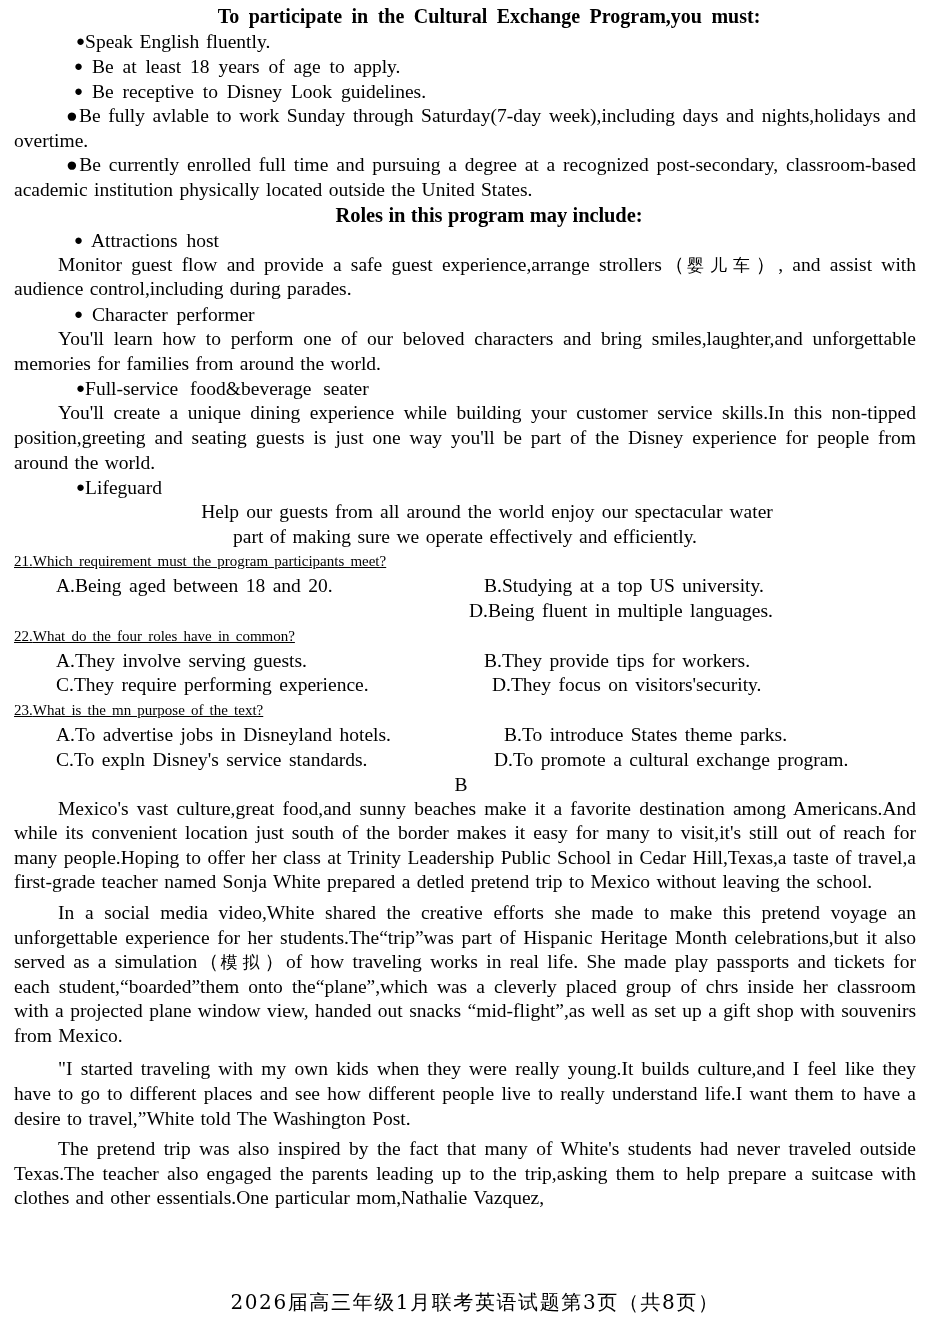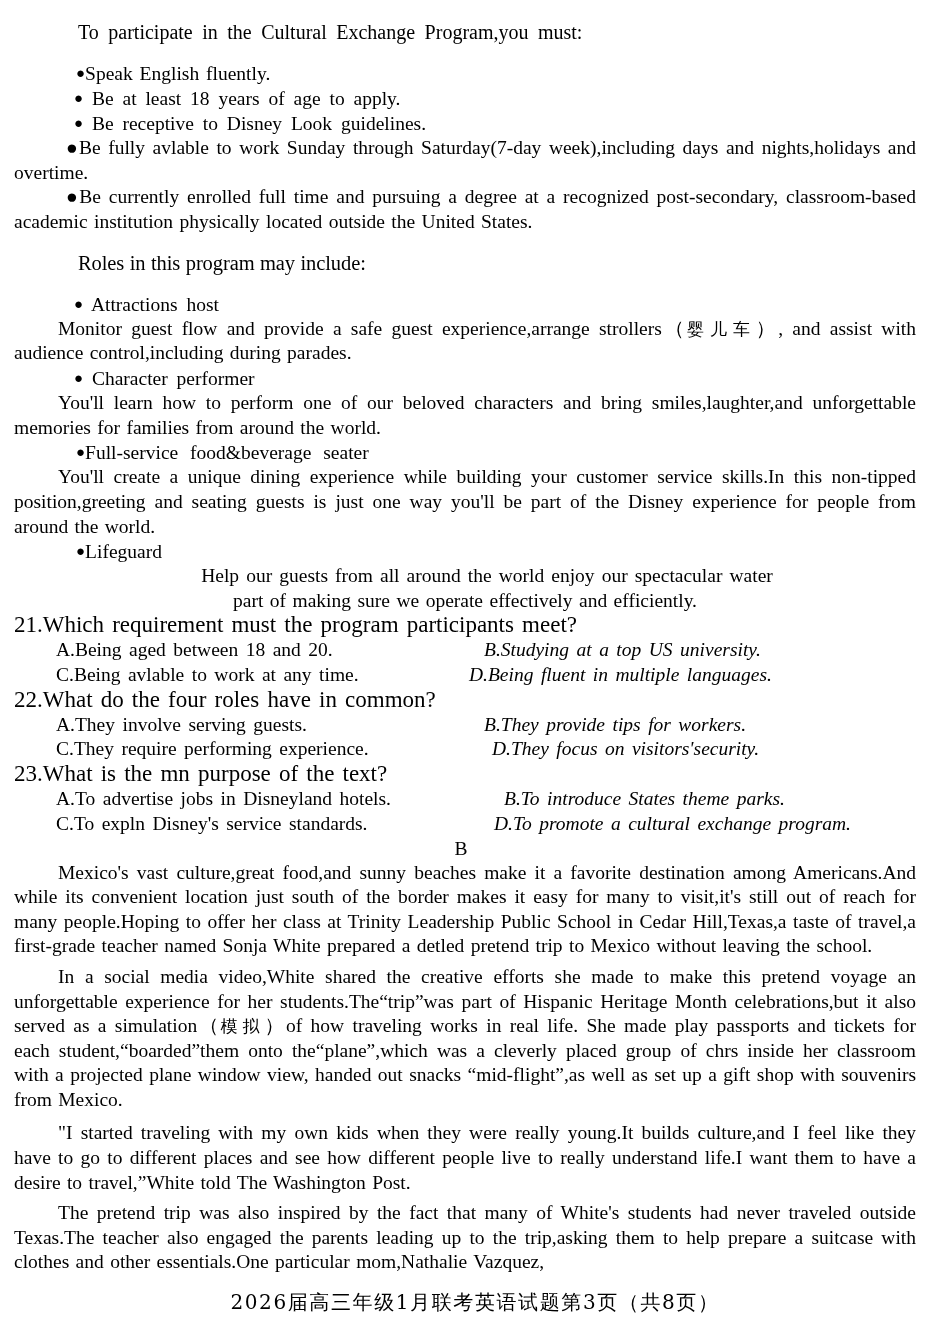--- a/index.html
+++ b/index.html
@@ -40,25 +40,26 @@
     word-spacing: 2.2px;
   }
   .indent {
     text-indent: 44px;
   }
 
   
   .heading {
     font-size: 20px;
     line-height: 25px;
-    font-weight: normal;
-    margin: 16px;
+    font-weight: bold;
+    margin: 0;
     padding-left: 48px;
     word-spacing: 4.5px;
     white-space: nowrap;
+    text-align: center;
   }
   .heading.tight {
     word-spacing: 0.5px;
     letter-spacing: -0.1px;
     padding-left: 48px;
     font-size: 20.5px;
   }
 
   
   .bullet {
@@ -79,43 +80,43 @@
   }
   .bullet-hang {
     padding-left: 0;
     text-indent: 52px;
     white-space: normal;
     text-align: justify;
   }
 
   
   .question {
-    font-size: 23px;
+    font-size: 15px;
     line-height: 24.8px;
     margin: 0;
     word-spacing: 2.4px;
     white-space: nowrap;
+    text-decoration: underline;
   }
   .optrow {
     font-size: 19.5px;
     line-height: 24.8px;
     margin: 0;
     position: relative;
     height: 24.8px;
     white-space: nowrap;
   }
   .optrow .optA {
     position: absolute;
     left: 42px;
     word-spacing: 2.6px;
   }
   .optrow .optB {
     position: absolute;
     word-spacing: 2.6px;
-    font-style: italic;
   }
 
   
   .section-letter {
     font-size: 19.5px;
     line-height: 24px;
     text-align: center;
     margin: 0;
     padding-right: 8px;
   }
@@ -184,21 +185,20 @@
   </div>
 
   <div>
 
     <p class="question"><span>21.</span><span>Which requirement must the program participants meet?</span></p>
     <div class="optrow">
       <span class="optA">A.Being aged between 18 and 20.</span>
       <span class="optB" style="left:470px">B.Studying at a top US university.</span>
     </div>
     <div class="optrow">
-      <span class="optA">C.Being avlable to work at any time.</span>
       <span class="optB" style="left:455px">D.Being fluent in multiple languages.</span>
     </div>
 
     <p class="question"><span>22.</span><span>What do the four roles have in common?</span></p>
     <div class="optrow">
       <span class="optA">A.They involve serving guests.</span>
       <span class="optB" style="left:470px">B.They provide tips for workers.</span>
     </div>
     <div class="optrow">
       <span class="optA">C.They require performing experience.</span>

